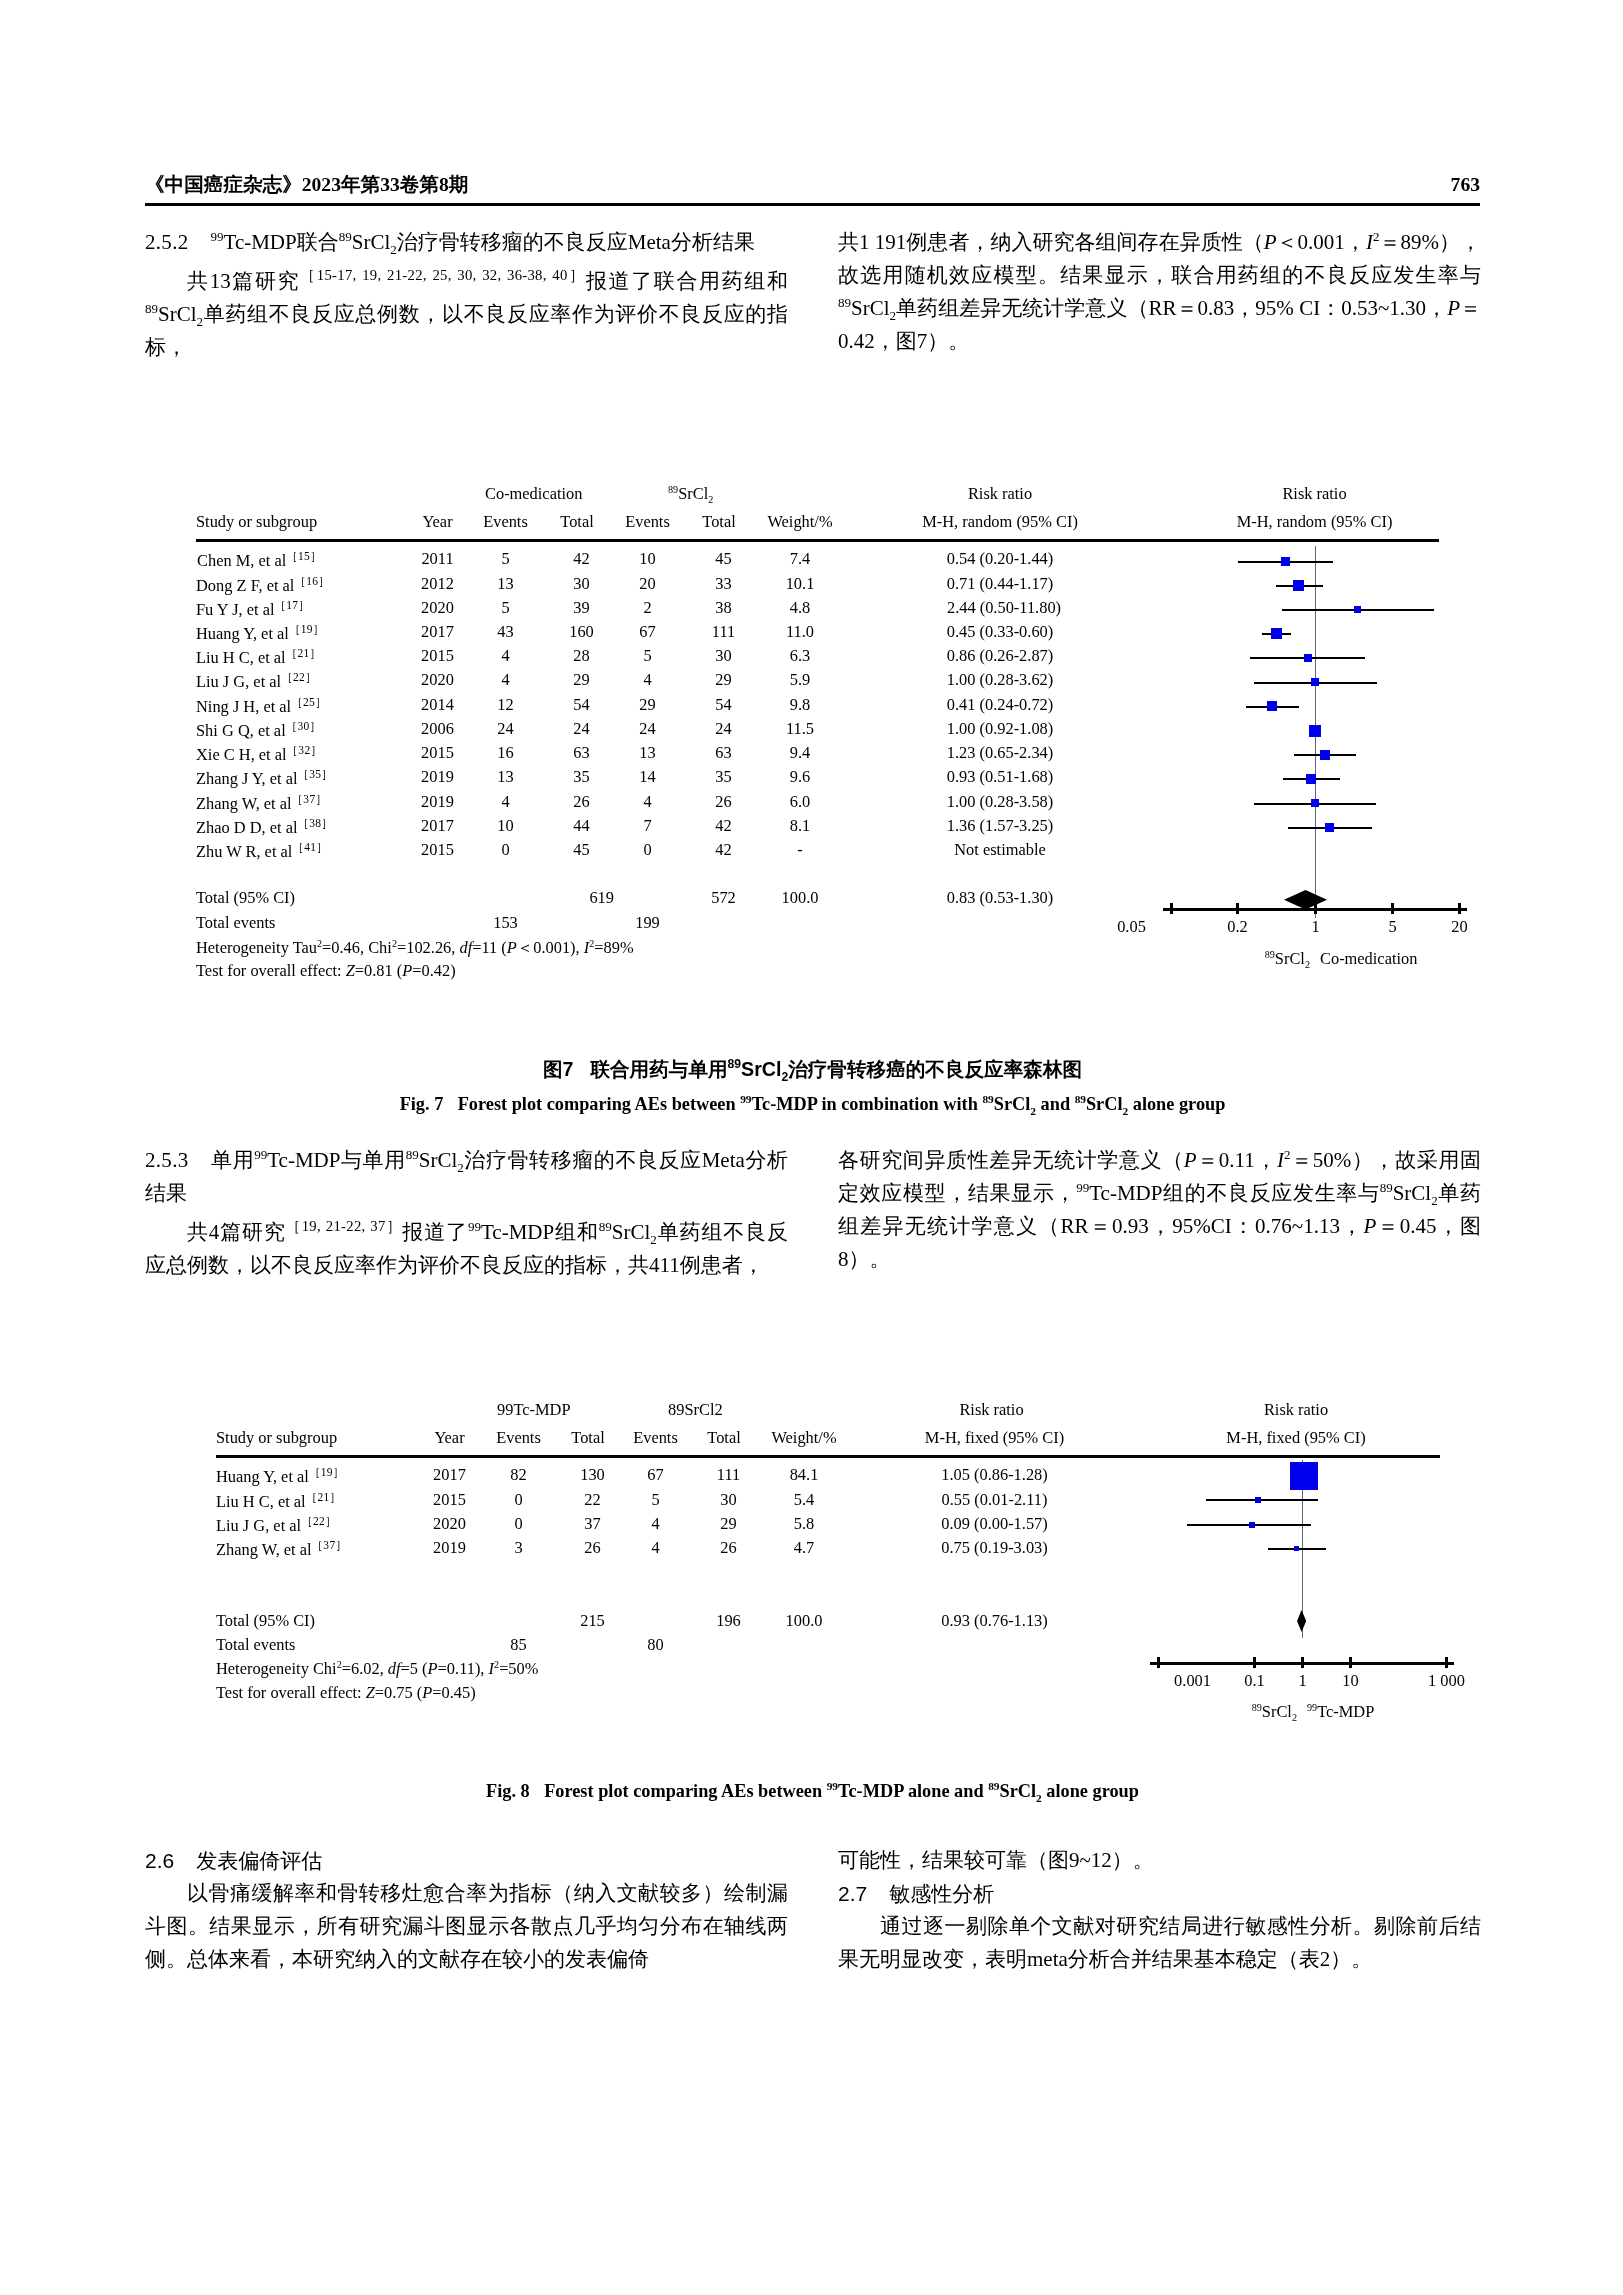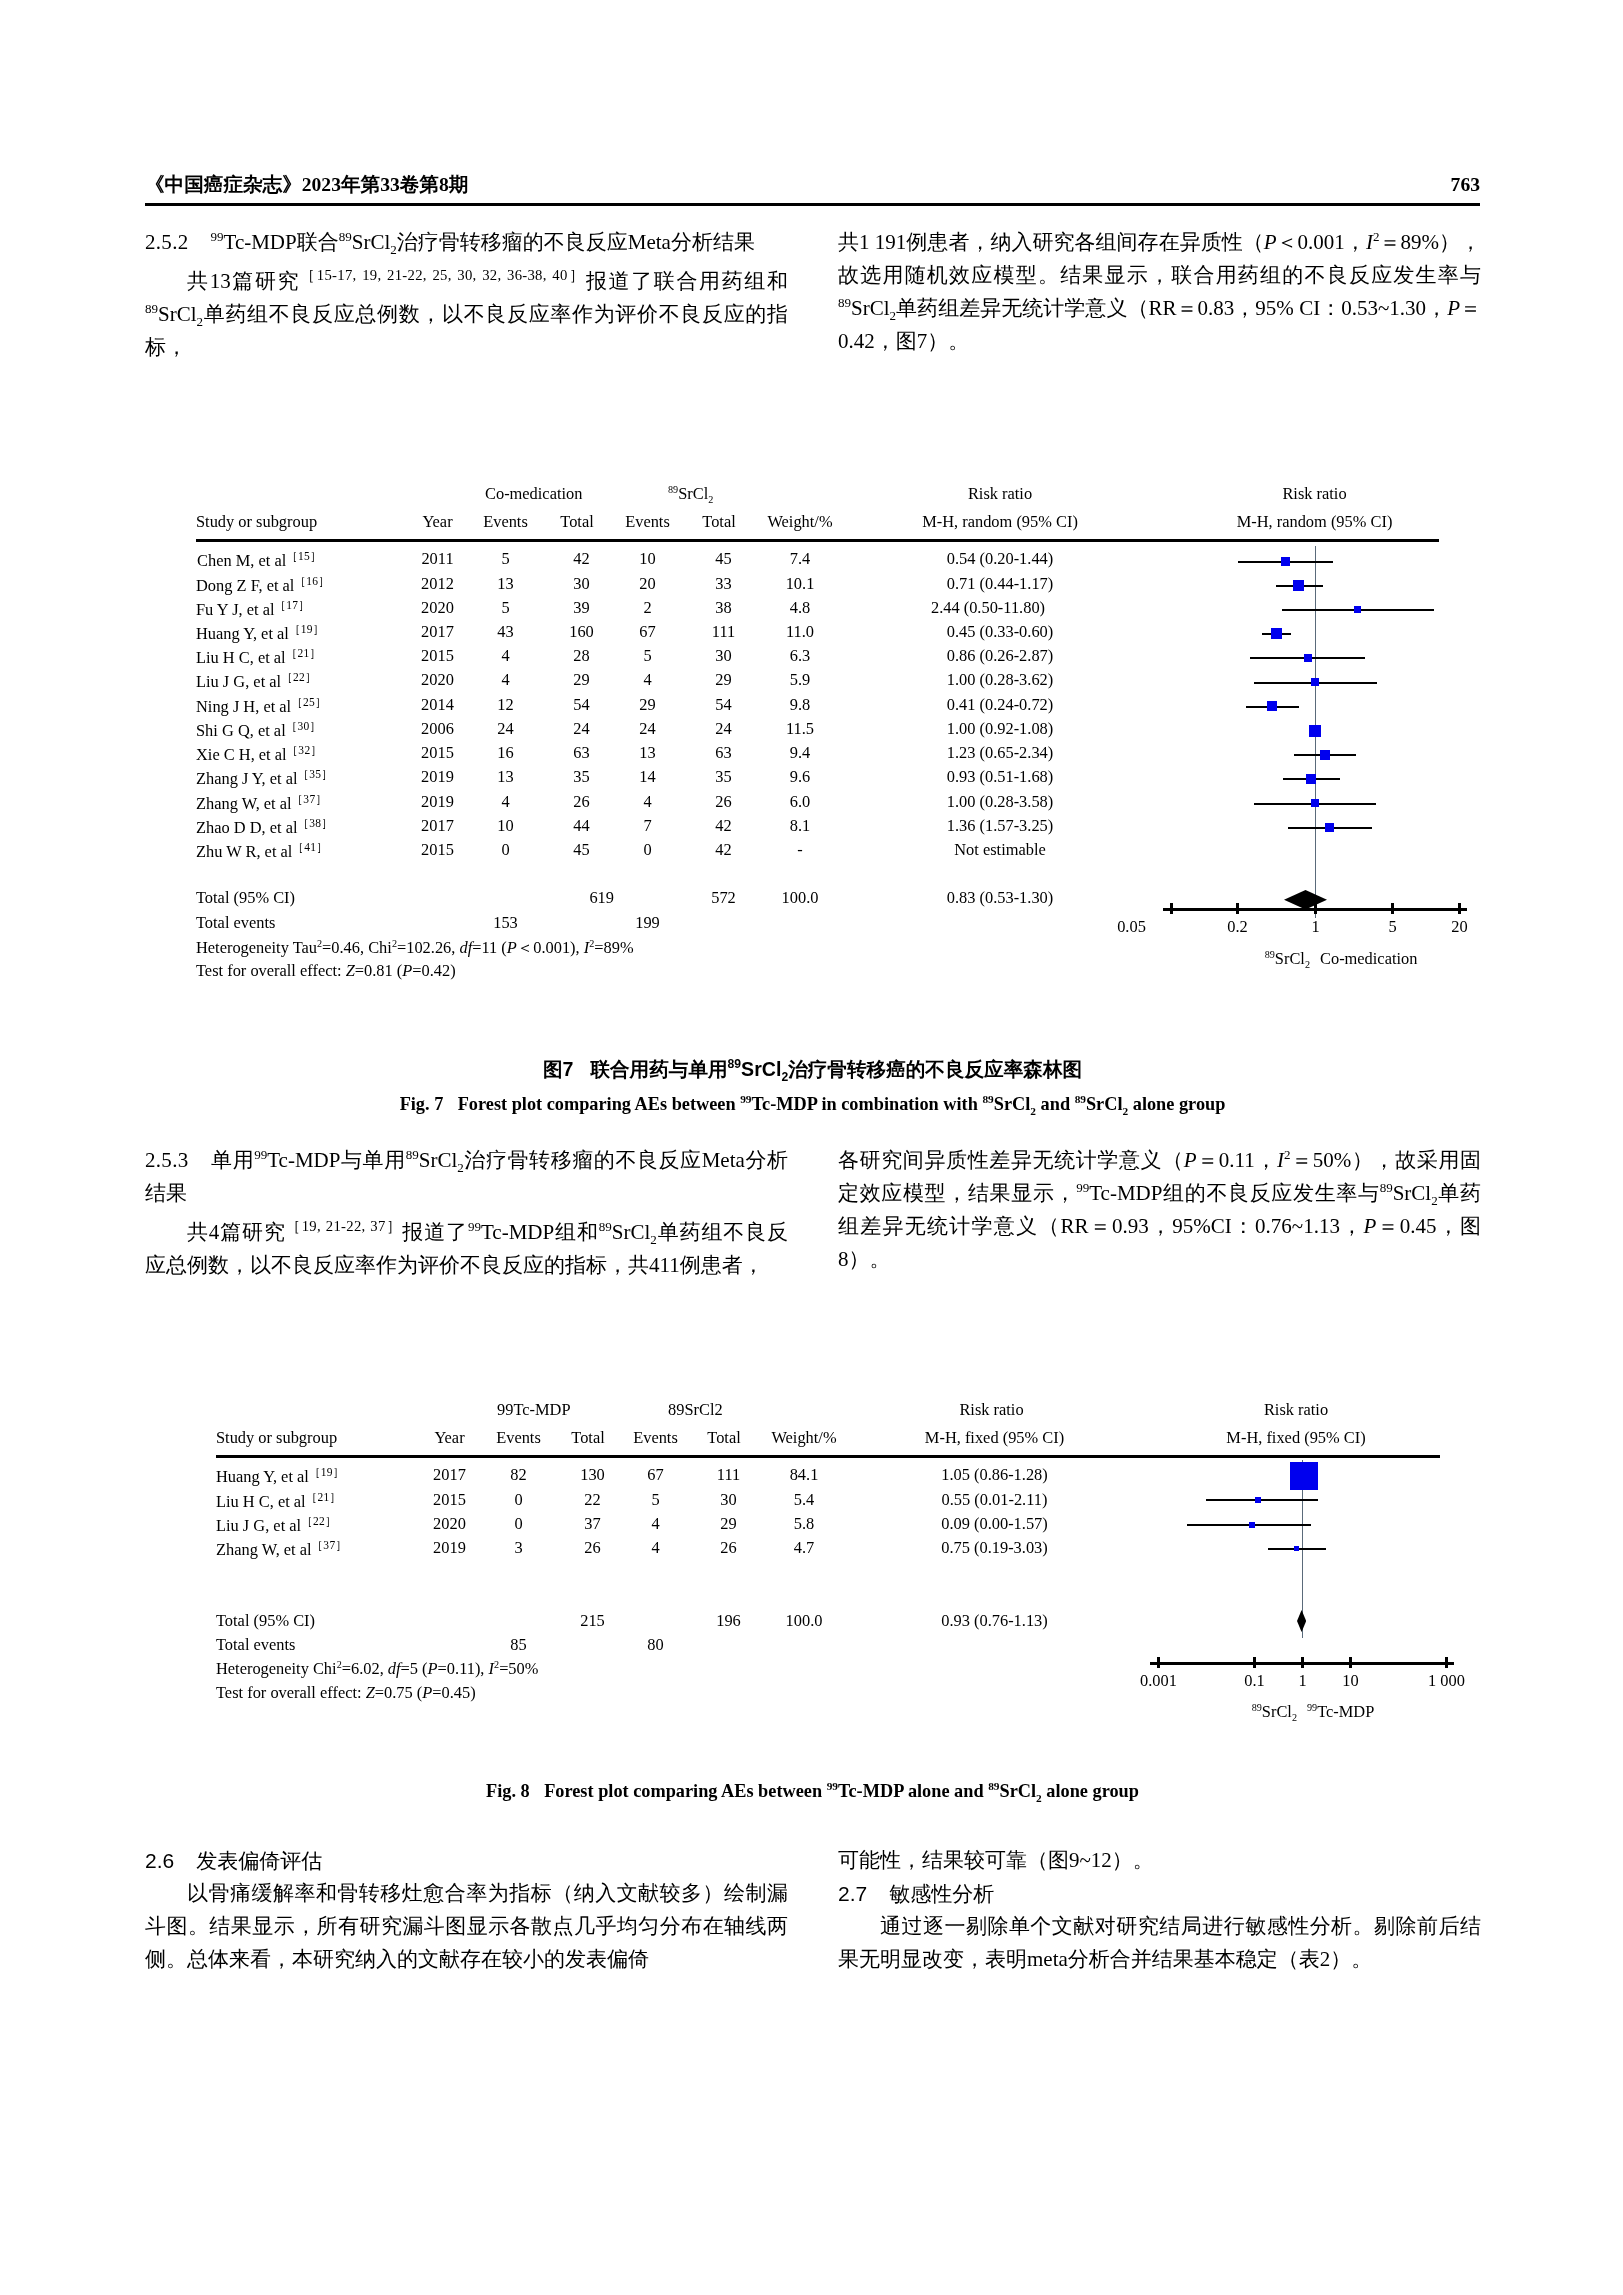--- a/index.html
+++ b/index.html
@@ -143,21 +143,21 @@
         <div class="fp-cell c" style="left:495px; top:90px; width:65px;">33</div>
         <div class="fp-cell c" style="left:560px; top:90px; width:88px;">10.1</div>
         <div class="fp-cell c" style="left:660px; top:90px; width:288px;">0.71 (0.44-1.17)</div>
         <div class="fp-cell l" style="left:0px; top:114px;"><span>Fu Y J, et al</span><span class="ref">［17］</span></div>
         <div class="fp-cell c" style="left:216px; top:114px; width:51px;">2020</div>
         <div class="fp-cell c" style="left:277px; top:114px; width:65px;">5</div>
         <div class="fp-cell c" style="left:353px; top:114px; width:65px;">39</div>
         <div class="fp-cell c" style="left:419px; top:114px; width:65px;">2</div>
         <div class="fp-cell c" style="left:495px; top:114px; width:65px;">38</div>
         <div class="fp-cell c" style="left:560px; top:114px; width:88px;">4.8</div>
-        <div class="fp-cell c" style="left:648px; top:114px; width:288px;">2.44 (0.50-11.80)</div>
+        <div class="fp-cell c" style="left:664px; top:114px; width:288px;">2.44 (0.50-11.80)</div>
         <div class="fp-cell l" style="left:0px; top:138px;"><span>Huang Y, et al</span><span class="ref">［19］</span></div>
         <div class="fp-cell c" style="left:216px; top:138px; width:51px;">2017</div>
         <div class="fp-cell c" style="left:277px; top:138px; width:65px;">43</div>
         <div class="fp-cell c" style="left:353px; top:138px; width:65px;">160</div>
         <div class="fp-cell c" style="left:419px; top:138px; width:65px;">67</div>
         <div class="fp-cell c" style="left:495px; top:138px; width:65px;">111</div>
         <div class="fp-cell c" style="left:560px; top:138px; width:88px;">11.0</div>
         <div class="fp-cell c" style="left:660px; top:138px; width:288px;">0.45 (0.33-0.60)</div>
         <div class="fp-cell l" style="left:0px; top:162px;"><span>Liu H C, et al</span><span class="ref">［21］</span></div>
         <div class="fp-cell c" style="left:216px; top:162px; width:51px;">2015</div>
@@ -376,21 +376,21 @@
         <div class="marker" style="left:1074px; top:62px; width:27.5px; height:27.5px;"></div>
         <div class="ciline" style="left:990px; top:99px; width:112px;"></div>
         <div class="marker" style="left:1039px; top:97px; width:5.5px; height:5.5px;"></div>
         <div class="ciline" style="left:971px; top:124px; width:124px;"></div>
         <div class="marker" style="left:1033px; top:122px; width:5.6px; height:5.6px;"></div>
         <div class="ciline" style="left:1052px; top:148px; width:58px;"></div>
         <div class="marker" style="left:1078px; top:146px; width:5.3px; height:5.3px;"></div>
         <div class="diamond" style="left:1081px; top:210px; width:9.2px; height:22px; clip-path:polygon(0% 50%, 50% 0%, 100% 50%, 50% 100%);"></div>
         <div class="axis" style="left:934px; top:262px; width:304px;"></div>
         <div class="tick" style="left:941px; top:257px;"></div>
-        <div class="ticklbl" style="left:890px; top:271px; width:105px;">0.001</div>
+        <div class="ticklbl" style="left:890px; top:271px; width:105px;text-align:right;">0.001</div>
         <div class="tick" style="left:1037px; top:257px;"></div>
         <div class="ticklbl" style="left:986px; top:271px; width:105px;">0.1</div>
         <div class="tick" style="left:1085px; top:257px;"></div>
         <div class="ticklbl" style="left:1034px; top:271px; width:105px;">1</div>
         <div class="tick" style="left:1133px; top:257px;"></div>
         <div class="ticklbl" style="left:1082px; top:271px; width:105px;">10</div>
         <div class="tick" style="left:1229px; top:257px;"></div>
         <div class="ticklbl" style="left:1178px; top:271px; width:105px;">1 000</div>
         <div class="axisname" style="left:911px; top:302px; width:170px; text-align:right;"><sup>89</sup>SrCl<sub>2</sub></div>
         <div class="axisname" style="left:1091px; top:302px; width:196px; text-align:left;"><sup>99</sup>Tc-MDP</div>

